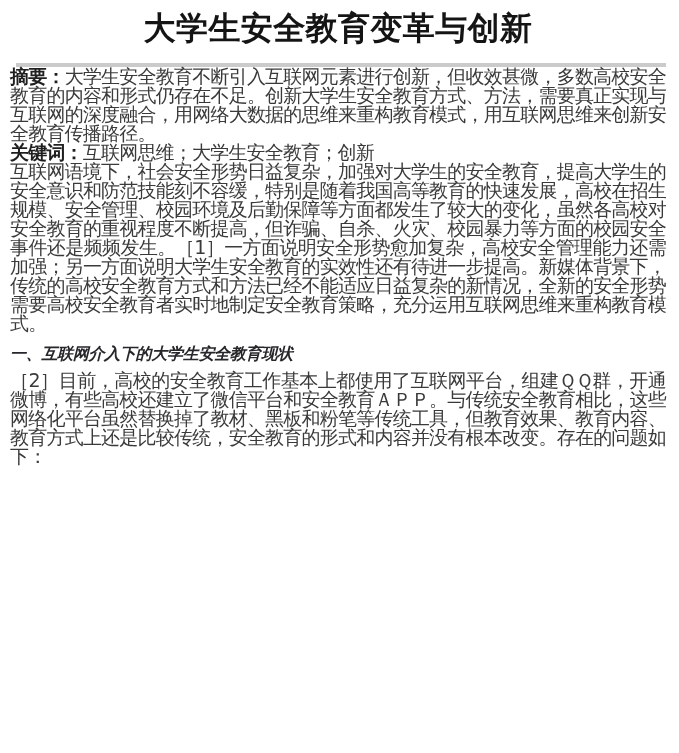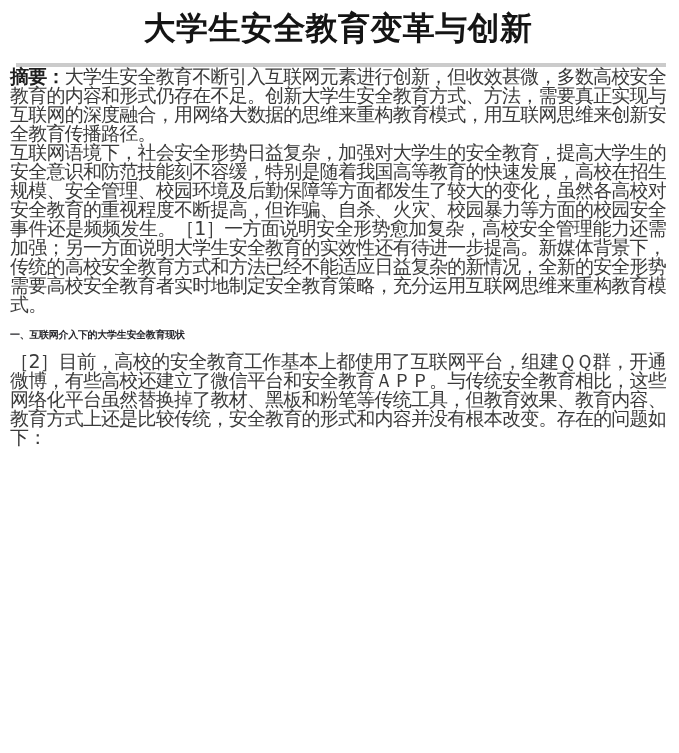--- a/index.html
+++ b/index.html
@@ -32,41 +32,43 @@
     letter-spacing: -0.8px;
     color: #3a3a3a;
     text-align: justify;
     margin: 0;
   }
   p.para .label { font-weight: bold; color: #1f1f1f; }
   .m-abstract { margin-top: 30px; }
   .m-keywords { margin-top: 18px; }
   .m-body1   { margin-top: 15px; }
   .section {
-    font-size: 10px;
+    font-size: 16px;
     line-height: 35px;
     font-weight: bold;
     color: #26262b;
     letter-spacing: -0.3px;
     margin: 3px 0 0 0;
+    font-style: italic;
   }
   .m-body2a { margin-top: 22px; line-height: 30.5px; }
   .m-body2b { margin-top: 0;    line-height: 30.5px; }
 </style>
 </head>
 <body>
 
 <div class="page">
 
   <h1 class="title">大学生安全教育变革与创新</h1>
 
   <hr class="divider">
 
   <p class="para m-abstract"><span class="label">摘要：</span><span>大学生安全教育不断引入互联网元素进行创新，但收效甚微，多数高校安全教育的内容和形式仍存在不足。创新大学生安全教育方式、方法，需要真正实现与互联网的深度融合，用网络大数据的思维来重构教育模式，用互联网思维来创新安全教育传播路径。</span></p>
 
+  <p class="para m-keywords"><span class="label">关键词：</span><span>互联网思维；大学生安全教育；创新</span></p>
 
   <p class="para m-body1">互联网语境下，社会安全形势日益复杂，加强对大学生的安全教育，提高大学生的安全意识和防范技能刻不容缓，特别是随着我国高等教育的快速发展，高校在招生规模、安全管理、校园环境及后勤保障等方面都发生了较大的变化，虽然各高校对安全教育的重视程度不断提高，但诈骗、自杀、火灾、校园暴力等方面的校园安全事件还是频频发生。［1］一方面说明安全形势愈加复杂，高校安全管理能力还需加强；另一方面说明大学生安全教育的实效性还有待进一步提高。新媒体背景下，传统的高校安全教育方式和方法已经不能适应日益复杂的新情况，全新的安全形势需要高校安全教育者实时地制定安全教育策略，充分运用互联网思维来重构教育模式。</p>
 
   <h2 class="section">一、互联网介入下的大学生安全教育现状</h2>
 
 
   <p class="para m-body2b">［2］目前，高校的安全教育工作基本上都使用了互联网平台，组建ＱＱ群，开通微博，有些高校还建立了微信平台和安全教育ＡＰＰ。与传统安全教育相比，这些网络化平台虽然替换掉了教材、黑板和粉笔等传统工具，但教育效果、教育内容、教育方式上还是比较传统，安全教育的形式和内容并没有根本改变。存在的问题如下：</p>
 
 </div>
 

